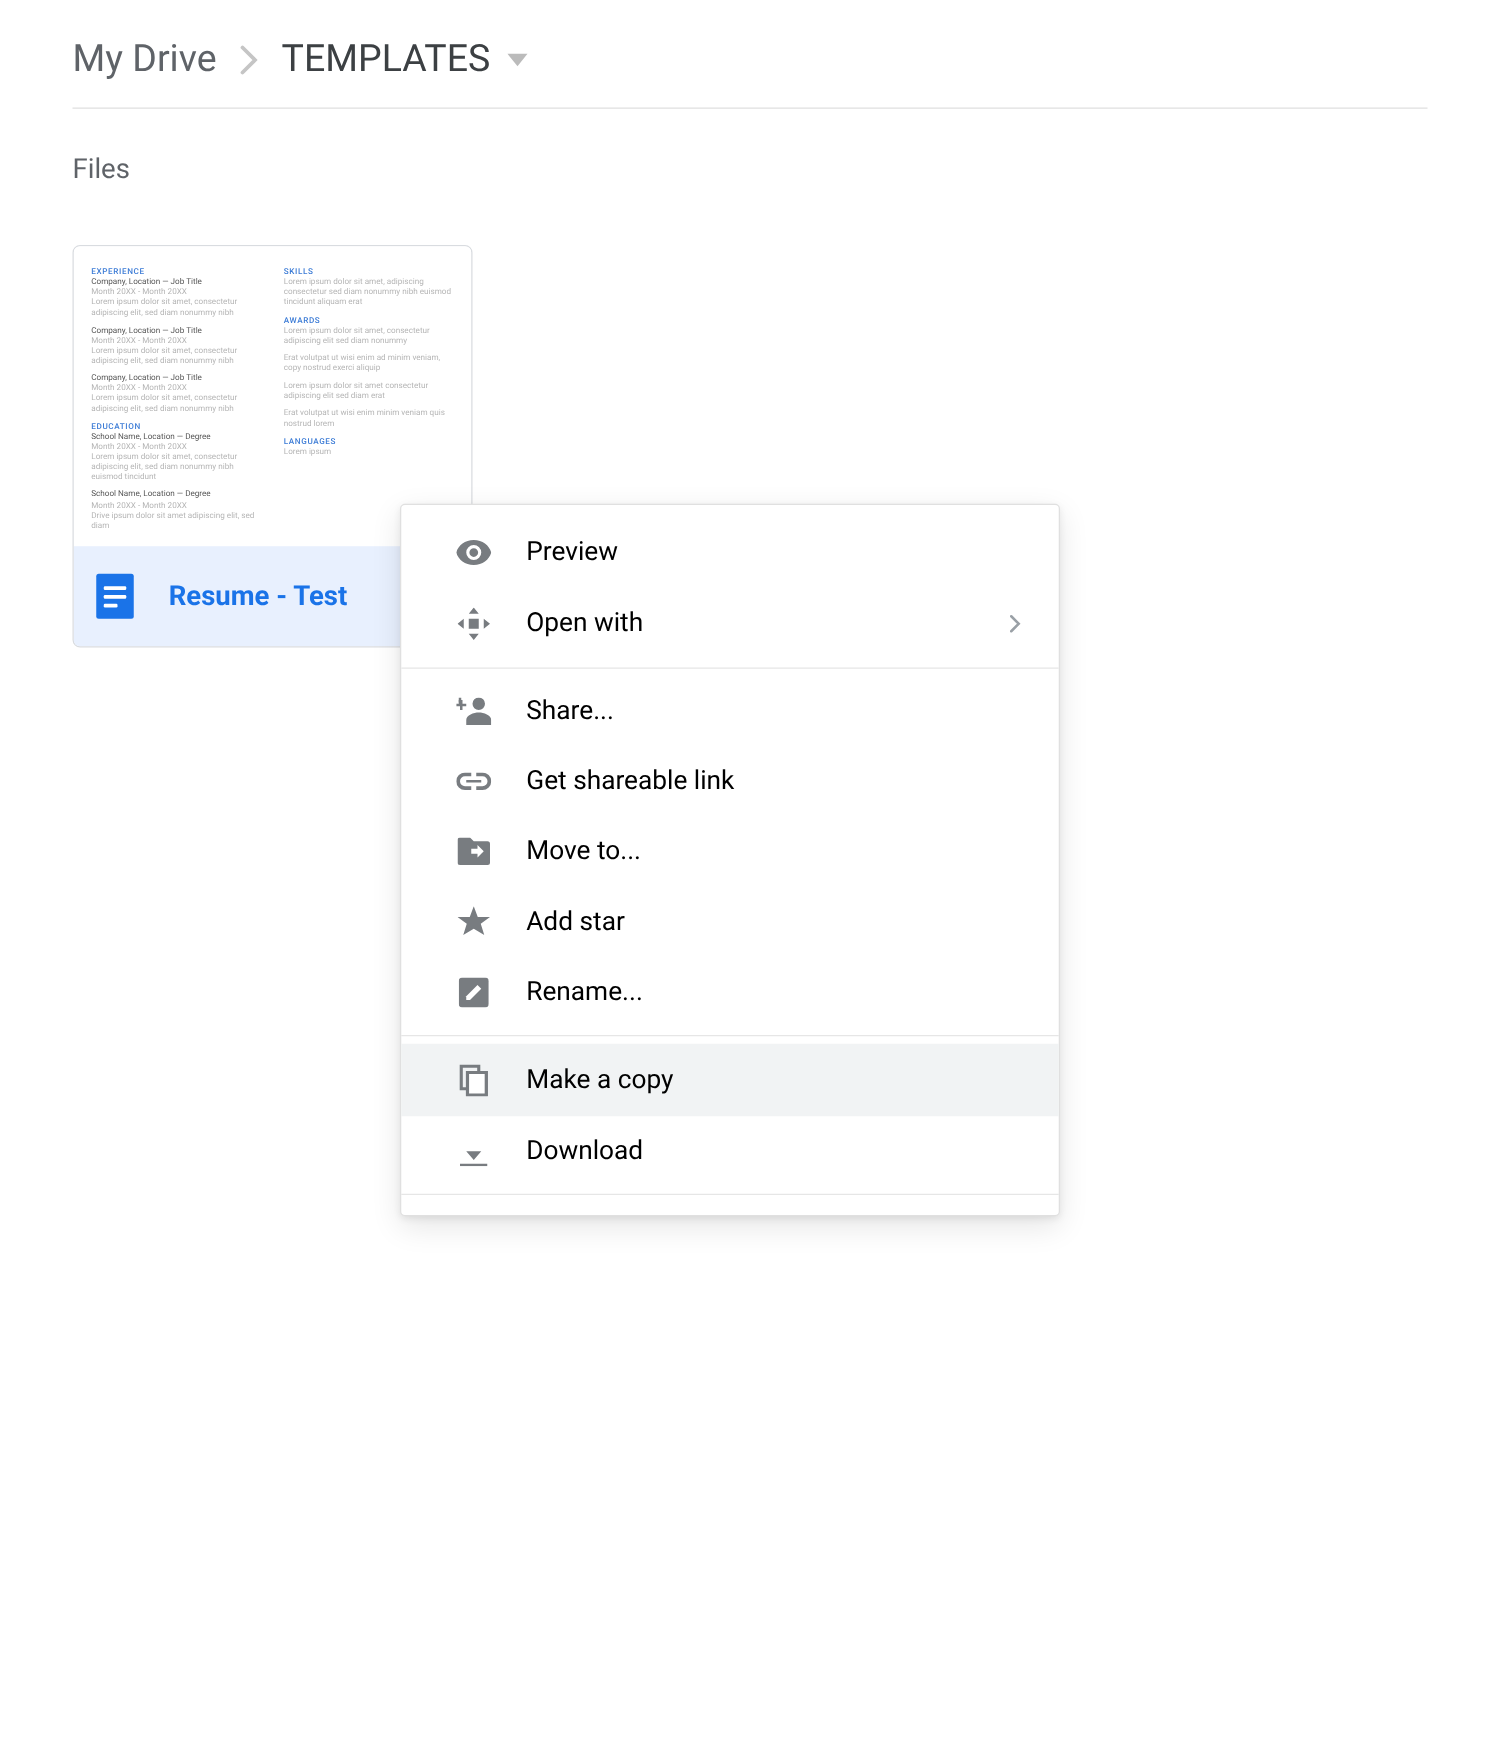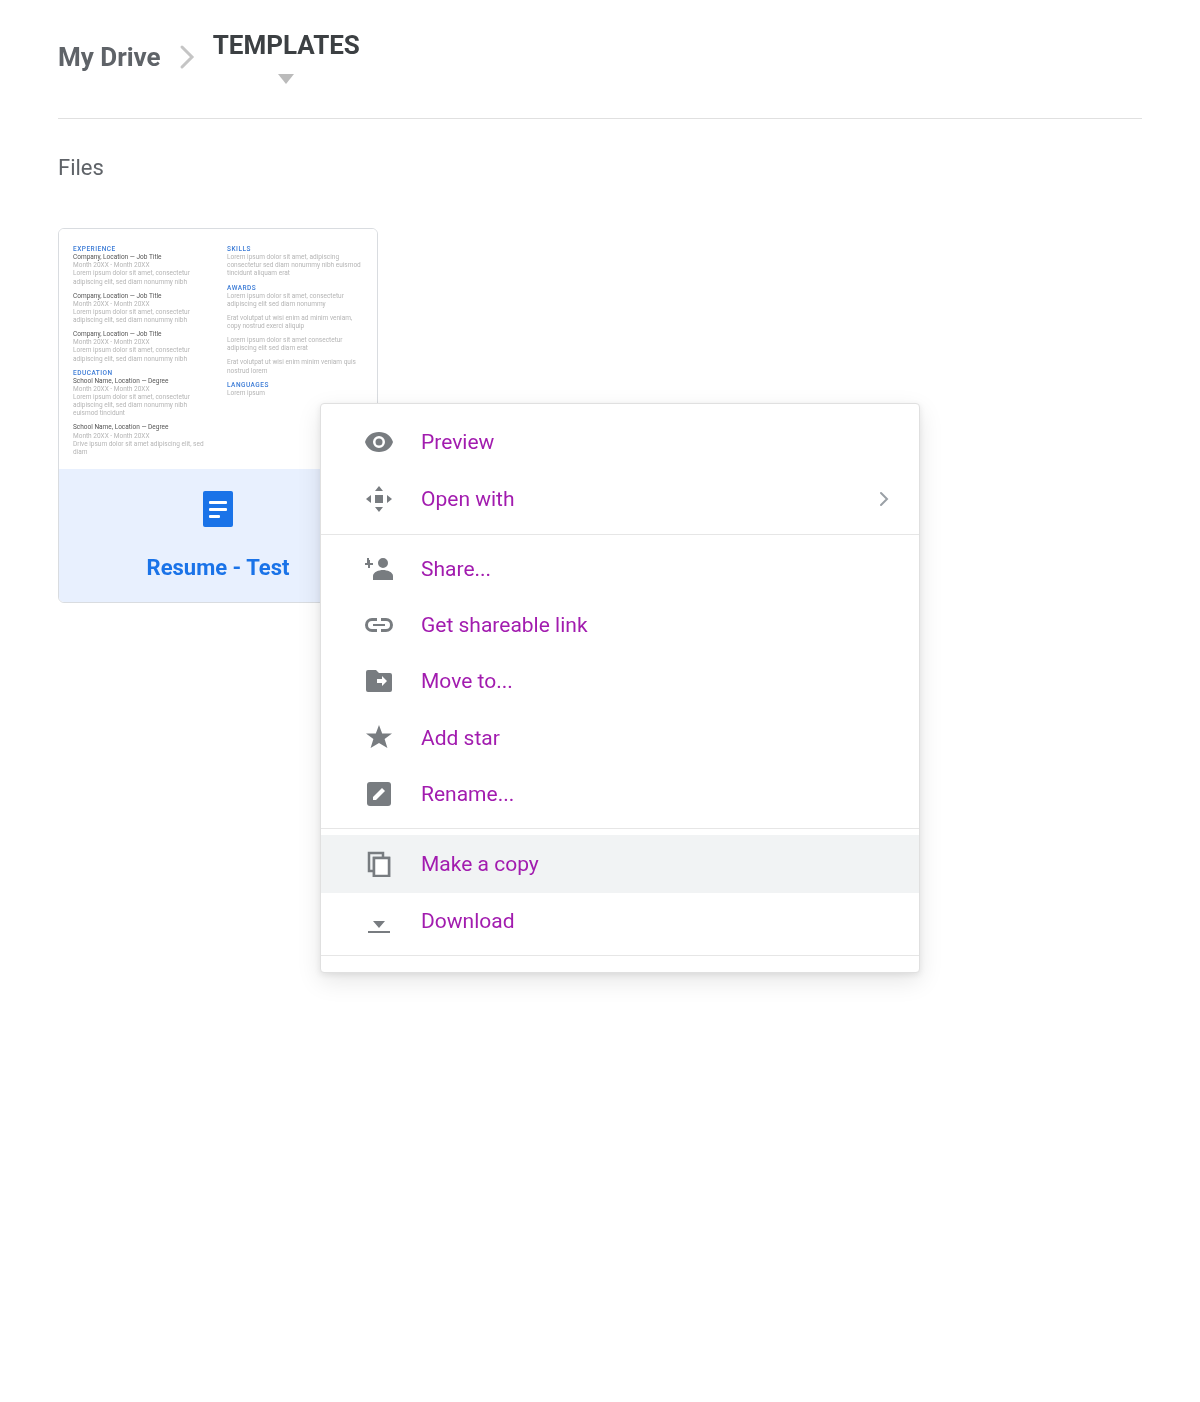--- a/index.html
+++ b/index.html
@@ -13,31 +13,30 @@
     overflow: hidden;
     position: relative;
   }
   .wrap { padding: 30px 58px 0 58px; }
 
   
   .breadcrumb {
     display: flex;
     align-items: center;
     gap: 18px;
-    font-size: 26px;
+    font-size: 30px;
     color: #3c4043;
-    padding-bottom: 34px;
+    padding-bottom: 21px;
     border-bottom: 1px solid #e0e0e0;
-    font-weight: bold;
   }
   .breadcrumb .root { color: #5f6368; cursor: pointer; }
   .breadcrumb .chev { color: #bbbbbb; font-size: 26px; }
   .breadcrumb .current {
     display: flex; align-items: center; gap: 14px;
-    color: #3c4043; cursor: pointer; flex-direction: column;
+    color: #3c4043; cursor: pointer;
   }
   .breadcrumb .dd {
     display: inline-block;
     width: 0; height: 0;
     border-left: 8px solid transparent;
     border-right: 8px solid transparent;
     border-top: 10px solid #bbbbbb;
   }
 
   
@@ -74,42 +73,41 @@
 
   .tile .footer {
     background: #e8f0fe;
     padding: 22px 18px;
     display: flex;
     align-items: center;
     gap: 28px;
     font-size: 22px;
     font-weight: 700;
     color: #1a73e8;
-    flex-direction: column;
   }
   .doc-icon {
     width: 30px; height: 36px; background: #1a73e8; border-radius: 2px;
     display: inline-flex; flex-direction: column; justify-content: center; gap: 4px;
     padding: 6px 6px;
   }
   .doc-icon span { height: 3px; background: #fff; border-radius: 1px; }
   .doc-icon span:nth-child(3) { width: 60%; }
 
   
   .menu {
     position: absolute;
     left: 320px;
     top: 403px;
-    width: 600px;
+    width: 528px;
     background: #fff;
     border: 1px solid #e0e0e0;
     border-radius: 4px;
     box-shadow: 0 8px 24px rgba(0,0,0,0.10), 0 2px 6px rgba(0,0,0,0.08);
     font-size: 21px;
-    color: #a21caf;
+    color: #000000;
     padding: 10px 0;
   }
   .menu .item {
     display: flex;
     align-items: center;
     gap: 28px;
     padding: 16px 30px 16px 44px;
     cursor: pointer;
   }
   .menu .item.hover { background: #f1f3f4; }

